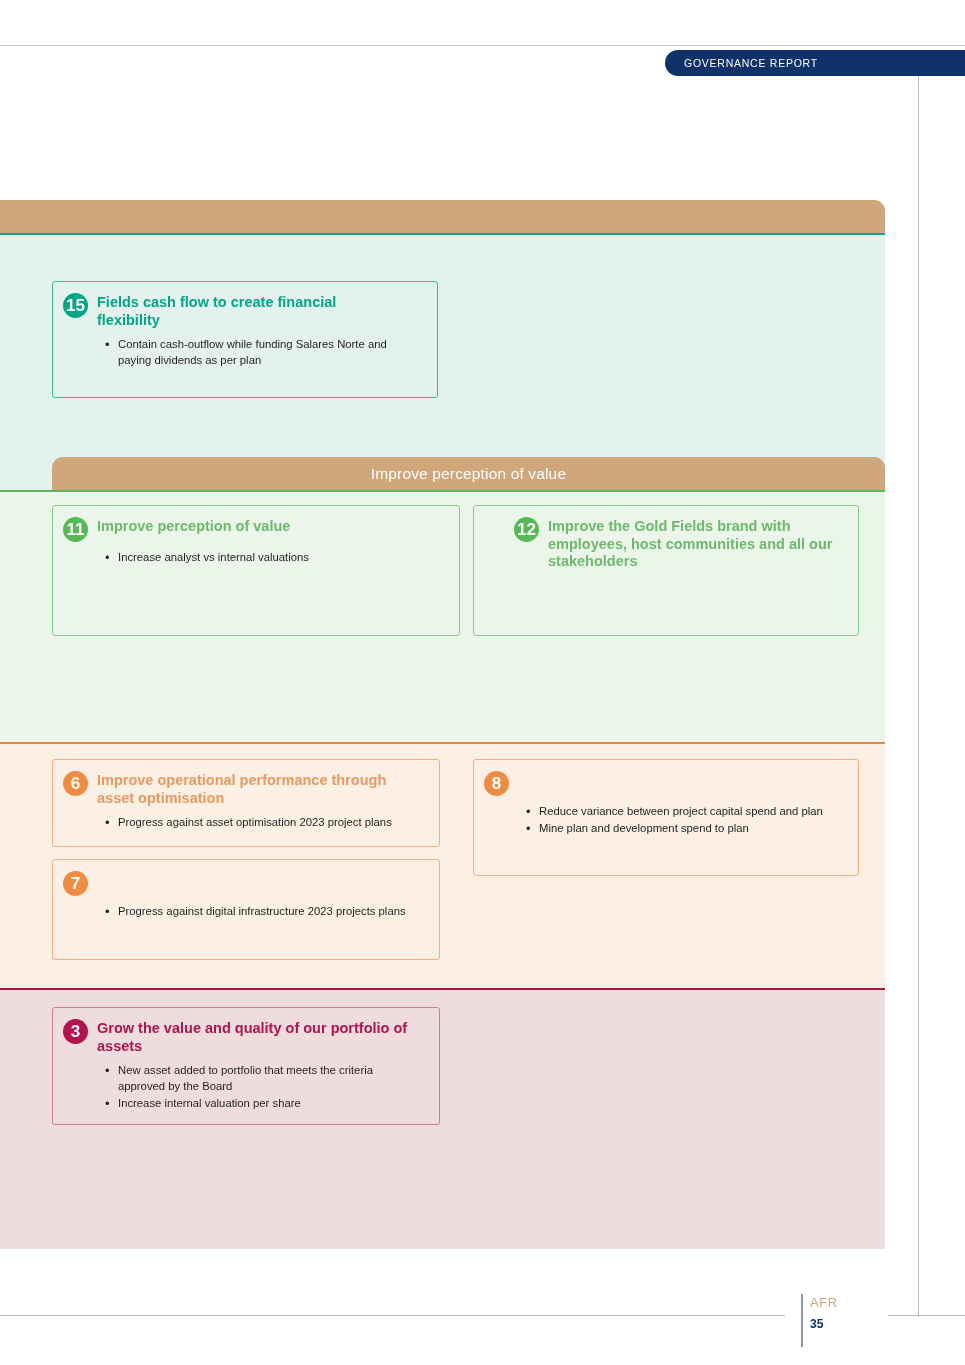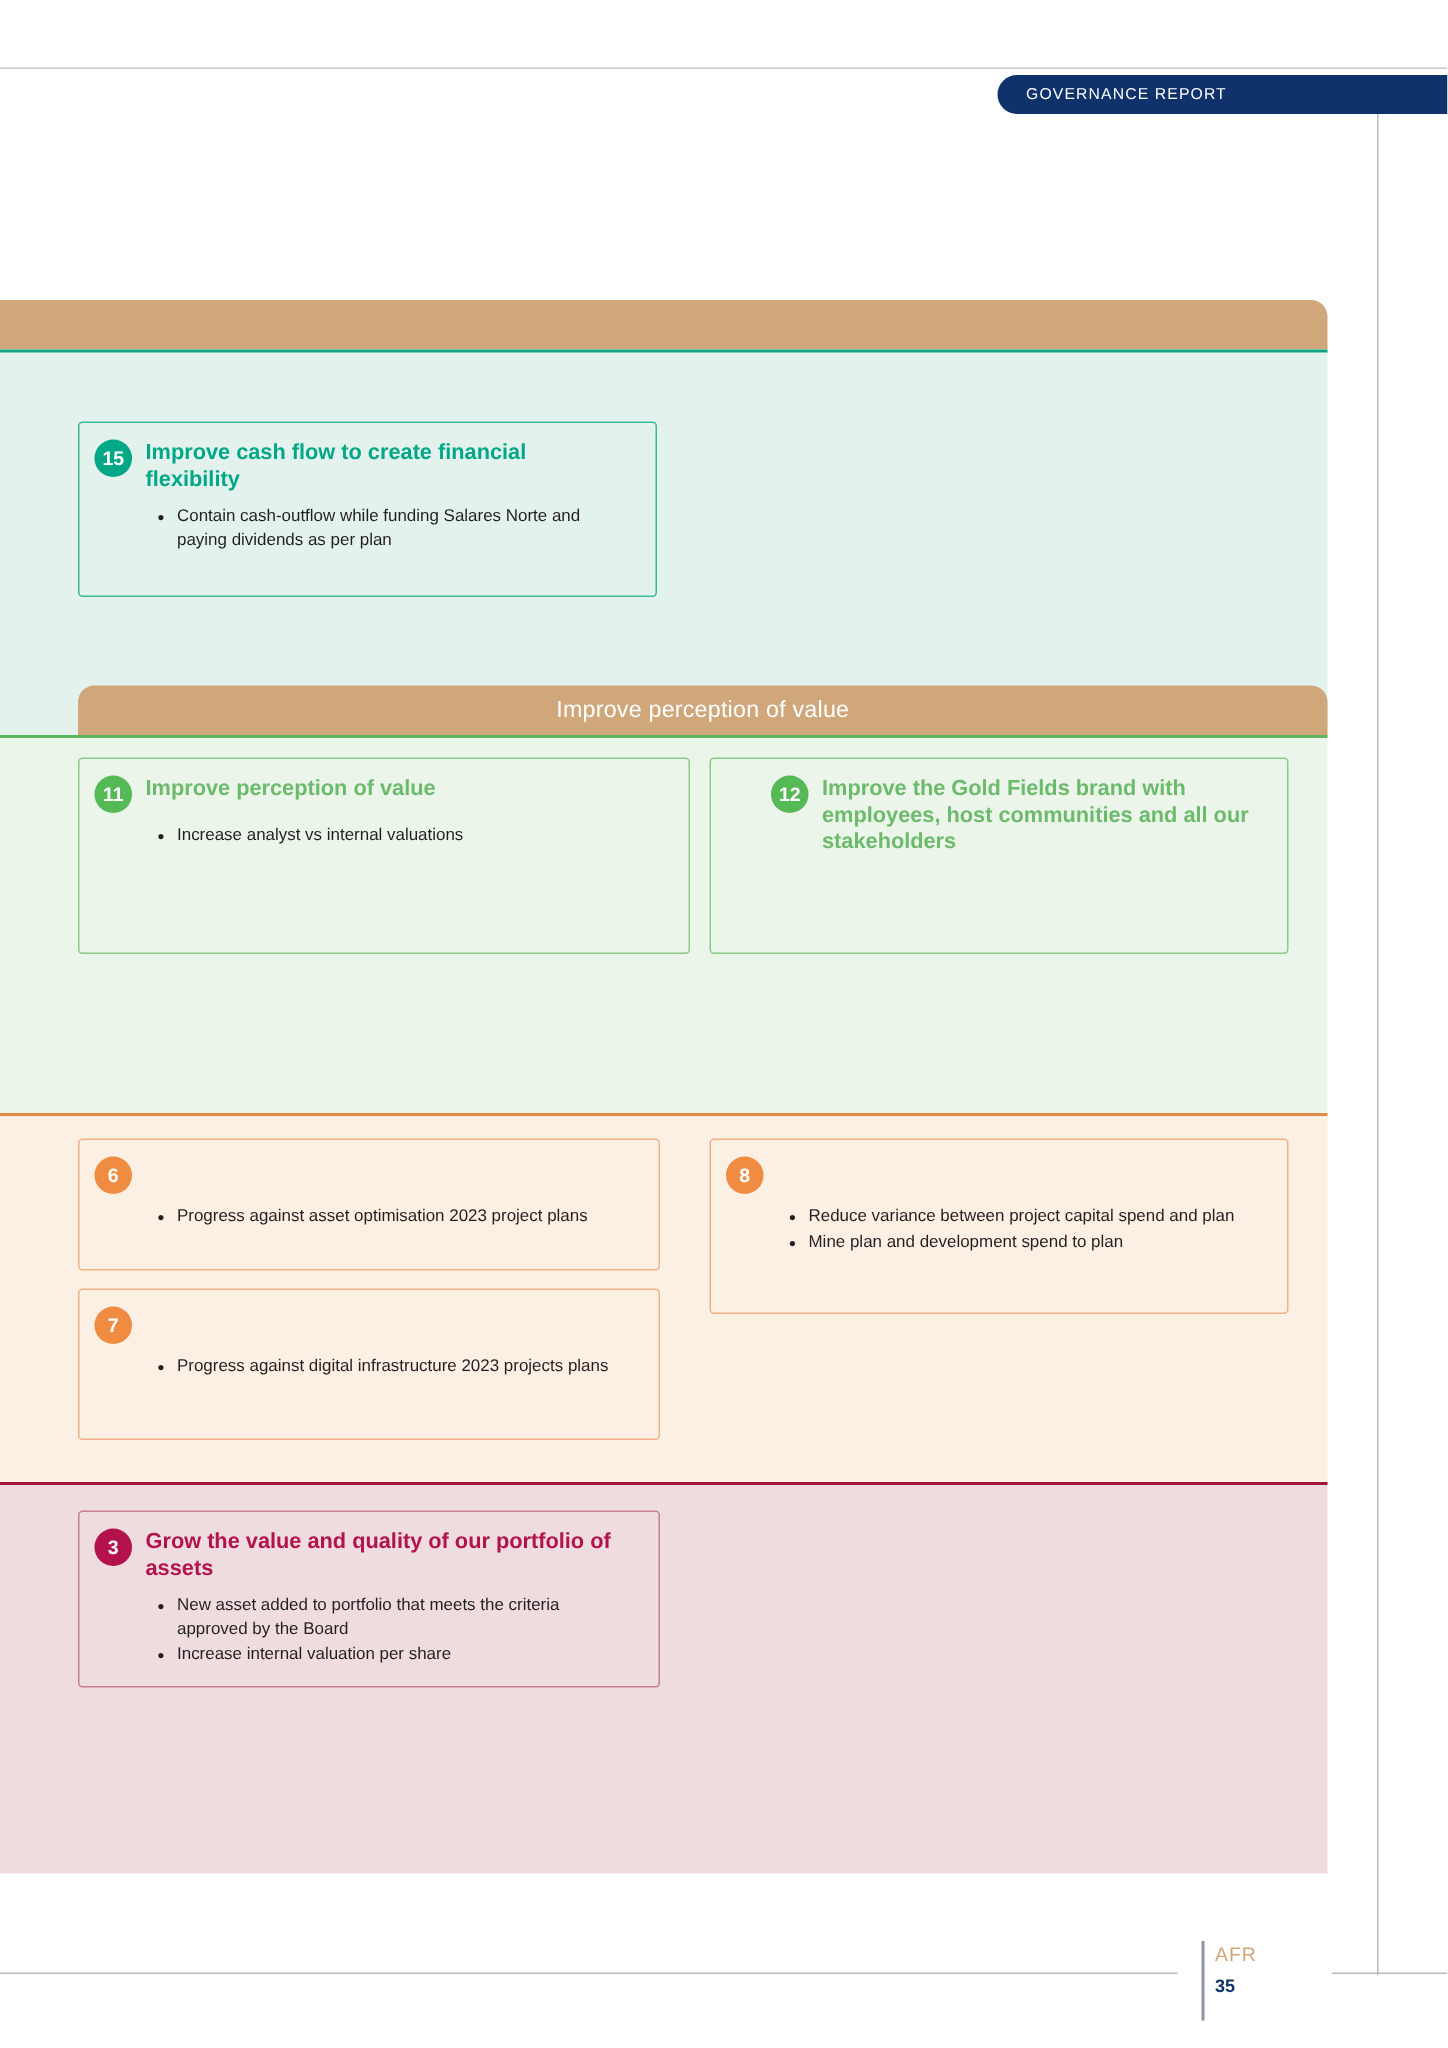--- a/index.html
+++ b/index.html
@@ -85,21 +85,21 @@
   .card-head {
     display: flex;
     align-items: flex-start;
     gap: 9px;
   }
   .badge {
     flex: 0 0 auto;
     width: 25px; height: 25px;
     border-radius: 50%;
     color: #ffffff;
-    font-size: 13px;
+    font-size: 17px;
     font-weight: 700;
     display: flex; align-items: center; justify-content: center;
     line-height: 1;
     margin-top: 1px;
   }
   .card-title {
     font-size: 14.5px;
     font-weight: 700;
     line-height: 1.22;
     padding-top: 2px;
@@ -192,21 +192,21 @@
   <div class="panel">
 
     <div style="position:relative;width:885px;height:33px;">
       <div style="position:absolute;left:0;top:0;width:885px;height:33px;background:#cfa77b;border-top-right-radius:11px;"></div>
     </div>
 
     <div class="section sec-teal" style="height:257px;">
       <div class="card t-teal" style="left:52px; top:46px; width:386px; height:117px;">
         <div class="card-head">
           <span class="badge">15</span>
-          <span class="card-title" style="width:300px;">Improve cash flow to create financial flexibility</span>
+          <span class="card-title" style="width:300px;">Fields cash flow to create financial flexibility</span>
         </div>
         <ul class="bullets" style="width:300px;">
           <li>Contain cash-outflow while funding Salares Norte and paying dividends as per plan</li>
         </ul>
       </div>
 
       <div style="position:absolute;left:52px;bottom:0;width:833px;height:33px;background:#cfa77b;border-top-left-radius:11px;border-top-right-radius:11px;display:flex;align-items:center;justify-content:center;">
         <span class="band-label">Improve perception of value</span>
       </div>
     </div>
@@ -227,20 +227,21 @@
           <span class="badge">12</span>
           <span class="card-title" style="width:300px;">Improve the Gold Fields brand with employees, host communities and all our stakeholders</span>
         </div>
       </div>
     </div>
 
     <div class="section sec-orange" style="height:246px;">
       <div class="card t-orange" style="left:52px; top:15px; width:388px; height:88px;">
         <div class="card-head">
           <span class="badge">6</span>
+          <span class="card-title" style="width:320px;">Improve operational performance through asset optimisation</span>
         </div>
         <ul class="bullets" style="width:320px;">
           <li>Progress against asset optimisation 2023 project plans</li>
         </ul>
       </div>
 
       <div class="card t-orange" style="left:52px; top:115px; width:388px; height:101px;">
         <div class="card-head">
           <span class="badge">7</span>
         </div>

